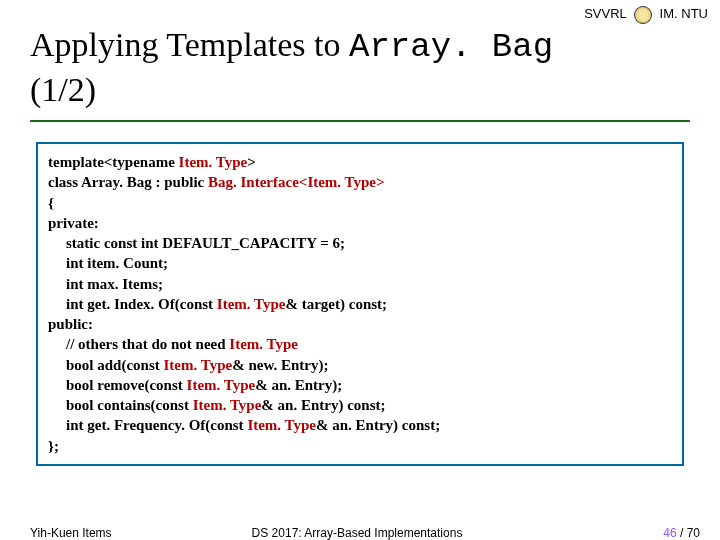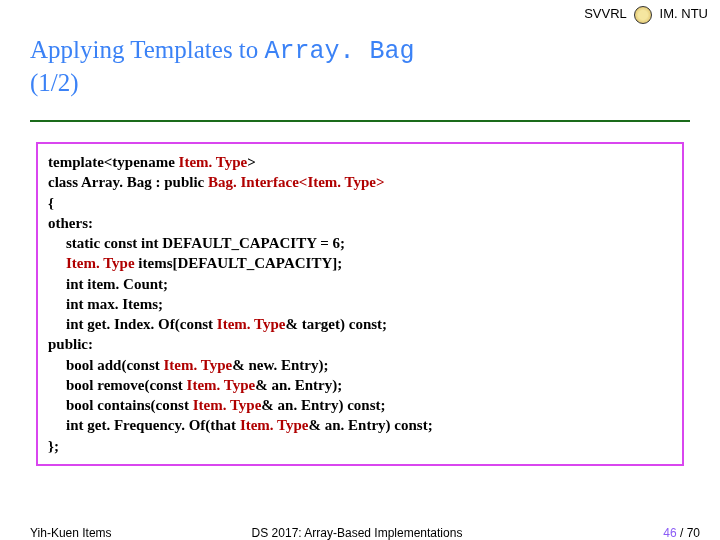--- a/index.html
+++ b/index.html
@@ -33,43 +33,42 @@
     vertical-align: middle;
     margin: 0 4px;
     position: relative;
     background: radial-gradient(circle, #f5e6a0 40%, #d4b050 100%);
   }
   .title {
     position: absolute;
     top: 24px;
     left: 30px;
     right: 30px;
-    font-size: 25px;
-    color: #3b82f6;
+    font-size: 34px;
+    color: #000000;
     line-height: 1.25;
     font-family: Georgia, serif;
-    margin-top: 10px;
   }
   .title .mono {
     font-family: 'Courier New', monospace;
   }
   .title-underline {
     position: absolute;
     top: 120px;
     left: 30px;
     right: 30px;
     height: 2px;
     background: #1a6b1a;
   }
   .code-box {
     position: absolute;
     top: 142px;
     left: 36px;
     right: 36px;
-    border: 2px solid #d946ef;
+    border: 2px solid #0369a1;
     padding: 8px 10px;
     font-family: Georgia, 'Times New Roman', serif;
     font-size: 15px;
     line-height: 1.35;
     color: #000;
   }
   .code-box .kw { font-weight: bold; }
   .code-box .type { font-weight: bold; color: #b00000; }
   .indent1 { padding-left: 18px; display: block; }
   .footer {
@@ -98,31 +97,31 @@
 <div class="title">
   <span>Applying Templates to </span><span class="mono">Array. Bag</span><br>
   <span>(1/2)</span>
 </div>
 <div class="title-underline"></div>
 
 <div class="code-box">
   <div><span class="kw">template&lt;typename </span><span class="type">Item. Type</span><span class="kw">&gt;</span></div>
   <div><span class="kw">class Array. Bag : public </span><span class="type">Bag. Interface&lt;</span><span class="type">Item. Type</span><span class="type">&gt;</span></div>
   <div class="kw">{</div>
-  <div class="kw">others:</div>
+  <div class="kw">private:</div>
   <span class="indent1 kw">static const int DEFAULT_CAPACITY = 6;</span>
-  <span class="indent1"><span class="type">Item. Type</span><span class="kw"> items[DEFAULT_CAPACITY];</span></span>
   <span class="indent1 kw">int item. Count;</span>
   <span class="indent1 kw">int max. Items;</span>
   <span class="indent1"><span class="kw">int get. Index. Of(const </span><span class="type">Item. Type</span><span class="kw">&amp; target) const;</span></span>
   <div class="kw">public:</div>
+  <span class="indent1"><span class="kw">// others that do not need </span><span class="type">Item. Type</span></span>
   <span class="indent1"><span class="kw">bool add(const </span><span class="type">Item. Type</span><span class="kw">&amp; new. Entry);</span></span>
   <span class="indent1"><span class="kw">bool remove(const </span><span class="type">Item. Type</span><span class="kw">&amp; an. Entry);</span></span>
   <span class="indent1"><span class="kw">bool contains(const </span><span class="type">Item. Type</span><span class="kw">&amp; an. Entry) const;</span></span>
-  <span class="indent1"><span class="kw">int get. Frequency. Of(that </span><span class="type">Item. Type</span><span class="kw">&amp; an. Entry) const;</span></span>
+  <span class="indent1"><span class="kw">int get. Frequency. Of(const </span><span class="type">Item. Type</span><span class="kw">&amp; an. Entry) const;</span></span>
   <div class="kw">};</div>
 </div>
 
 <div class="footer">
   <span class="author">Yih-Kuen Items</span>
   <span class="course">DS 2017: Array-Based Implementations</span>
   <span class="page">
     <span class="cur">46</span><span> / </span><span>70</span>
   </span>
 </div>

